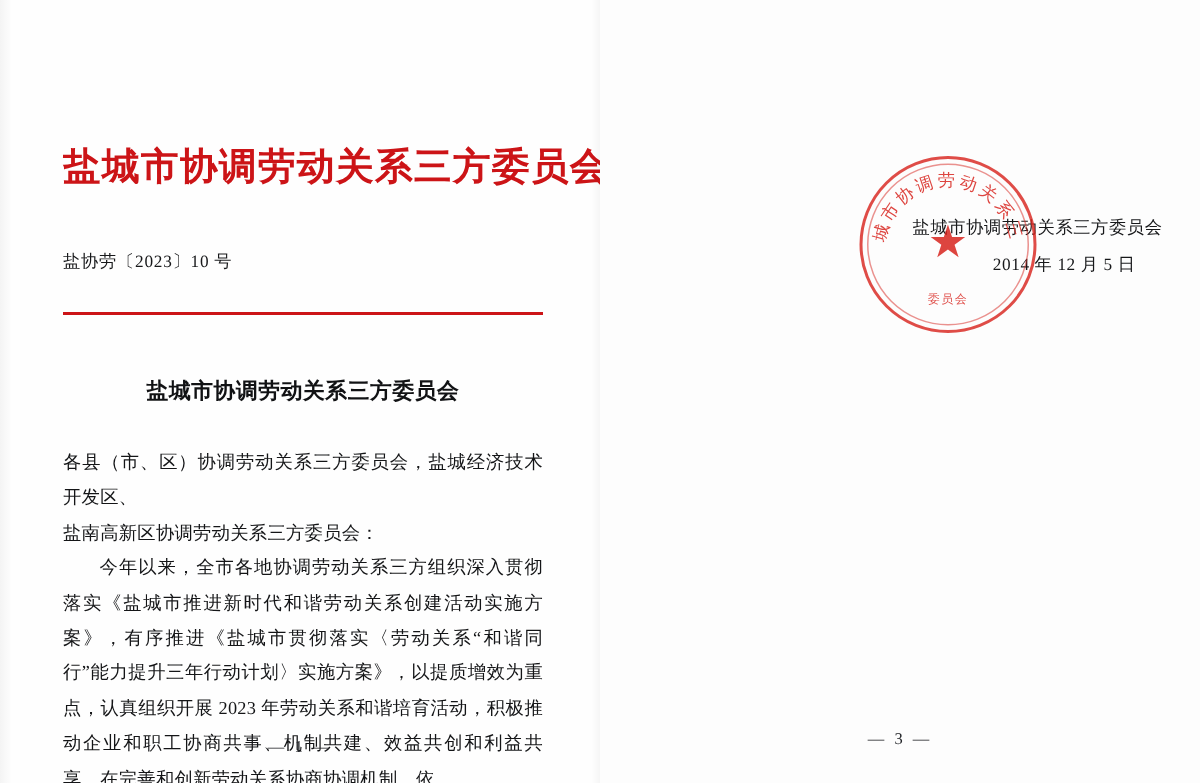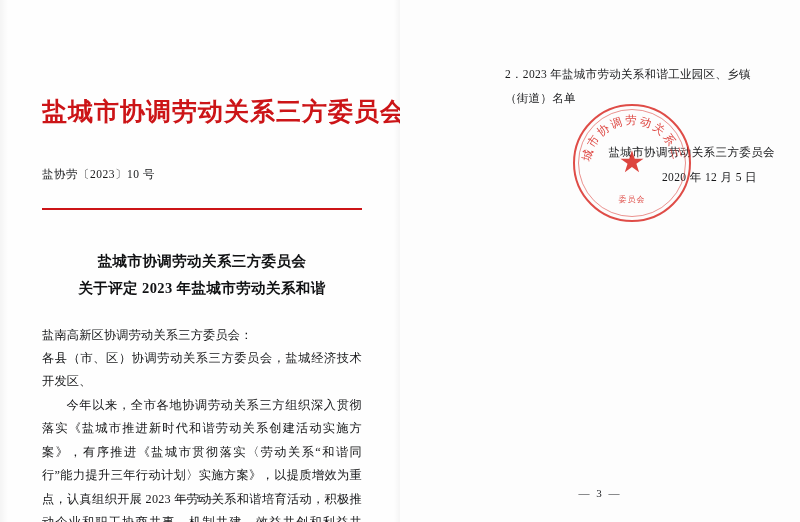--- a/index.html
+++ b/index.html
@@ -235,42 +235,40 @@
     <div class="left-inner">
       <div class="doc-header">盐城市协调劳动关系三方委员会</div>
       <div class="doc-number">盐协劳〔2023〕10 号</div>
     </div>
 
     <div class="red-rule"></div>
 
     <div class="left-inner" style="top:220px;">
       <div class="doc-title">
         <div>盐城市协调劳动关系三方委员会</div>
-        <div>关于评定 2023 年盐城市劳动关系和谐</div>
       </div>
 
       <div class="doc-body">
+        <p>各县（市、区）协调劳动关系三方委员会，盐城经济技术开发区、</p>
         <p>盐南高新区协调劳动关系三方委员会：</p>
-        <p>各县（市、区）协调劳动关系三方委员会，盐城经济技术开发区、</p>
         <p class="indent">今年以来，全市各地协调劳动关系三方组织深入贯彻落实《盐城市推进新时代和谐劳动关系创建活动实施方案》，有序推进《盐城市贯彻落实〈劳动关系“和谐同行”能力提升三年行动计划〉实施方案》，以提质增效为重点，认真组织开展 2023 年劳动关系和谐培育活动，积极推动企业和职工协商共事、机制共建、效益共创和利益共享，在完善和创新劳动关系协商协调机制、依</p>
       </div>
     </div>
 
     <div class="page-num-left">— 1 —</div>
   </div>
 
   <div class="gutter"></div>
 
   <div class="right-page">
 
-    <div class="toc-item">2．2023 年盐城市劳动关系和谐工业园区、乡镇（街道）名单</div>
 
     <div class="sign-block">
       <span class="org">盐城市协调劳动关系三方委员会</span>
-      <span class="date">2020 年 12 月 5 日</span>
+      <span class="date">2014 年 12 月 5 日</span>
     </div>
 
     <div class="seal">
       <div class="ring"></div>
       <div class="ring-inner"></div>
       <svg width="118" height="118" viewBox="0 0 118 118">
         <defs>
           <path id="sealArc" d="M 17,62 A 42,42 0 0 1 101,62" fill="none"></path>
         </defs>
         <text class="seal-text">

